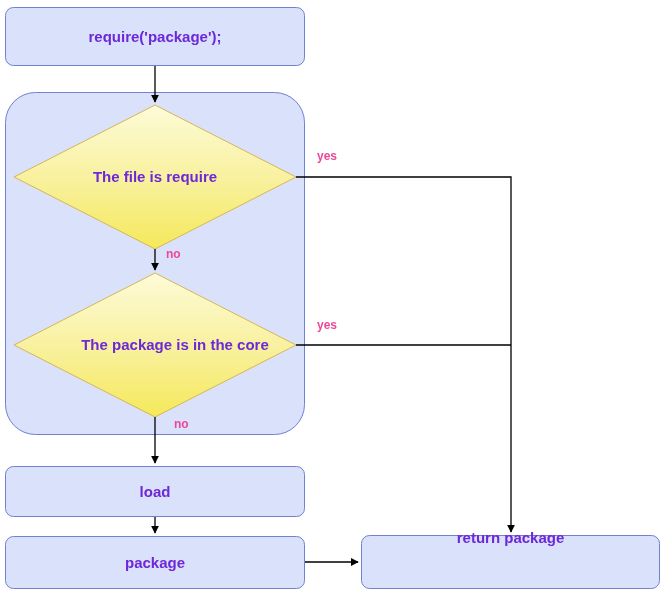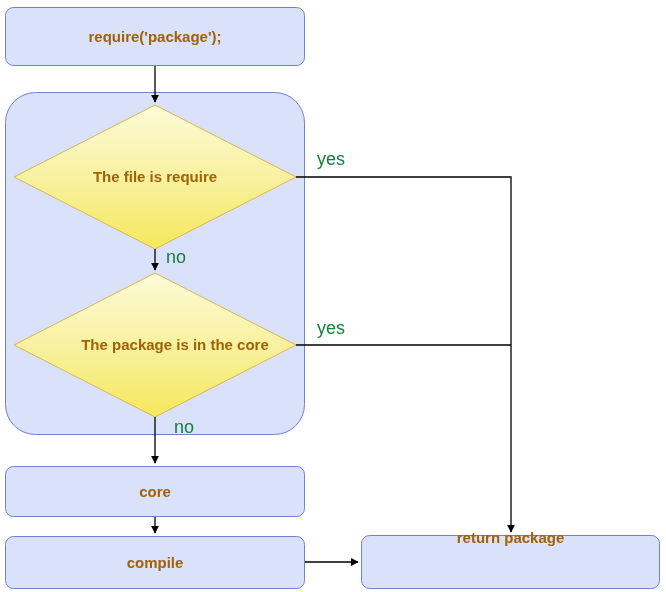--- a/index.html
+++ b/index.html
@@ -28,38 +28,38 @@
     width: 666px;
     height: 592px;
     display: block;
   }
   .node-label {
     position: absolute;
     display: flex;
     align-items: center;
     justify-content: center;
     text-align: left;
-    color: #a16207;
+    color: #6d28d9;
     pointer-events: none;
   }
   .proc-label {
     font-size: 15px;
     font-weight: bold;
     line-height: 1.15;
   }
   .dec-label {
     font-size: 15px;
     font-weight: bold;
     line-height: 1.2;
   }
   .edge-label {
     position: absolute;
-    font-size: 18px;
-    font-weight: normal;
-    color: #15803d;
+    font-size: 12px;
+    font-weight: bold;
+    color: #ec4899;
     white-space: nowrap;
     line-height: 1;
   }
 </style>
 </head>
 <body>
 
 <div id="flow-root">
 
   <svg id="flow-svg" viewBox="0 0 666 592" xmlns="http://www.w3.org/2000/svg">
@@ -102,23 +102,23 @@
 
     <line x1="305" y1="562" x2="358" y2="562" stroke="#000000" stroke-width="1.3" marker-end="url(#arrow)"></line>
   </svg>
 
   <div class="node-label proc-label" style="left:5px; top:7px; width:300px; height:59px;">require('package');</div>
 
   <div class="node-label dec-label" style="left:45px; top:157px; width:220px; height:40px;">The file is require</div>
 
   <div class="node-label dec-label" style="left:60px; top:318px; width:190px; height:54px;margin-left:20px;">The package is in the core</div>
 
-  <div class="node-label proc-label" style="left:5px; top:466px; width:300px; height:51px;">core</div>
+  <div class="node-label proc-label" style="left:5px; top:466px; width:300px; height:51px;">load</div>
 
-  <div class="node-label proc-label" style="left:5px; top:536px; width:300px; height:53px;">compile</div>
+  <div class="node-label proc-label" style="left:5px; top:536px; width:300px; height:53px;">package</div>
 
   <div class="node-label proc-label" style="left:361px; top:511px; width:299px; height:54px;">return package</div>
 
   <div class="edge-label" style="left:317px; top:150px;">yes</div>
 
   <div class="edge-label" style="left:166px; top:248px;">no</div>
 
   <div class="edge-label" style="left:317px; top:319px;">yes</div>
 
   <div class="edge-label" style="left:174px; top:418px;">no</div>

